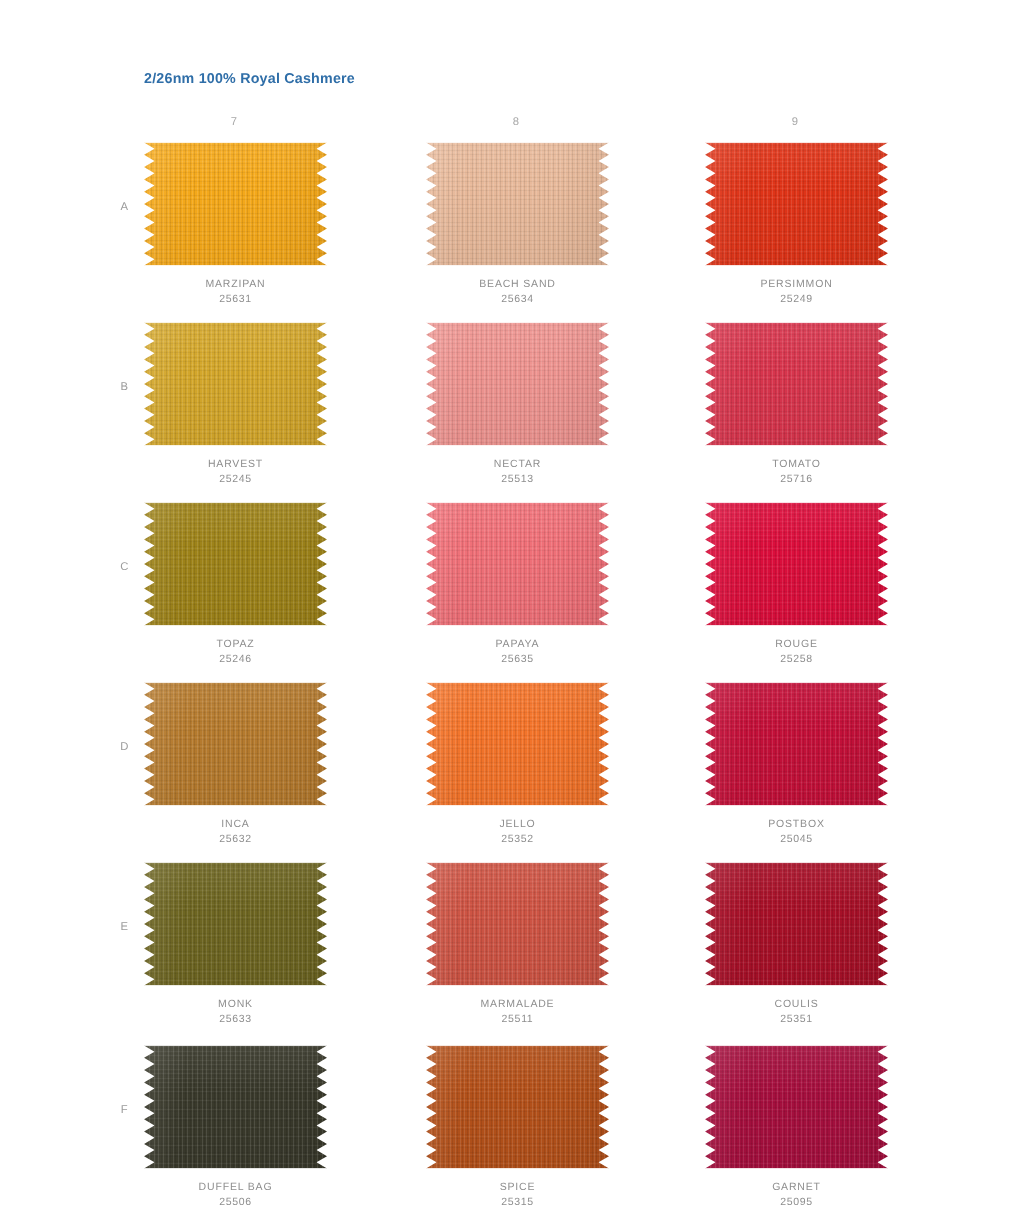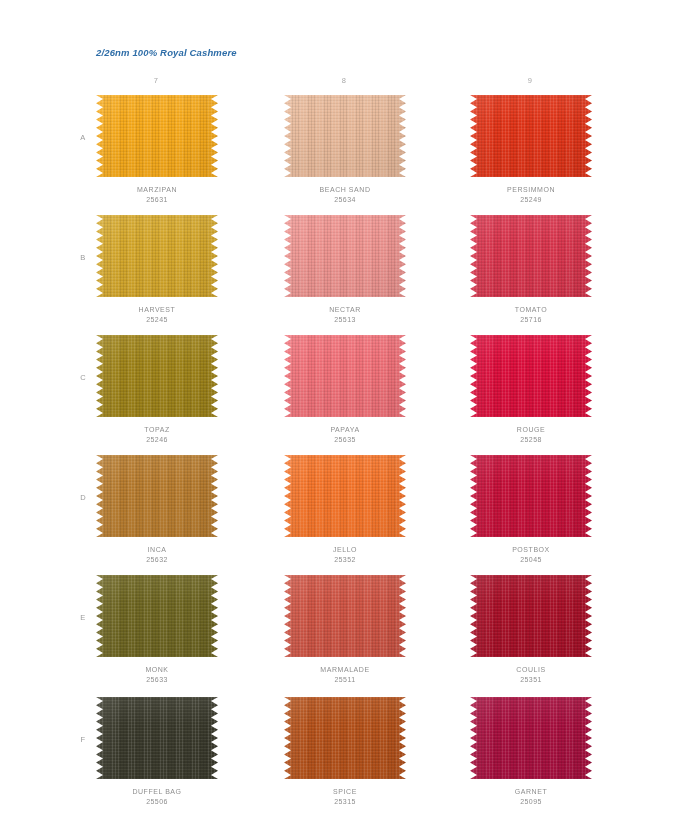--- a/index.html
+++ b/index.html
@@ -26,21 +26,20 @@
   
   .title-bar {
     position: absolute;
     left: 96px;
     top: 47px;
     font-size: 9.5px;
     font-weight: bold;
     letter-spacing: 0.15px;
     color: #2f6ea8;
     white-space: nowrap;
-    font-style: italic;
   }
 
   
   .grid {
     position: absolute;
     left: 0;
     top: 0;
     width: 675px;
     height: 818px;
   }

